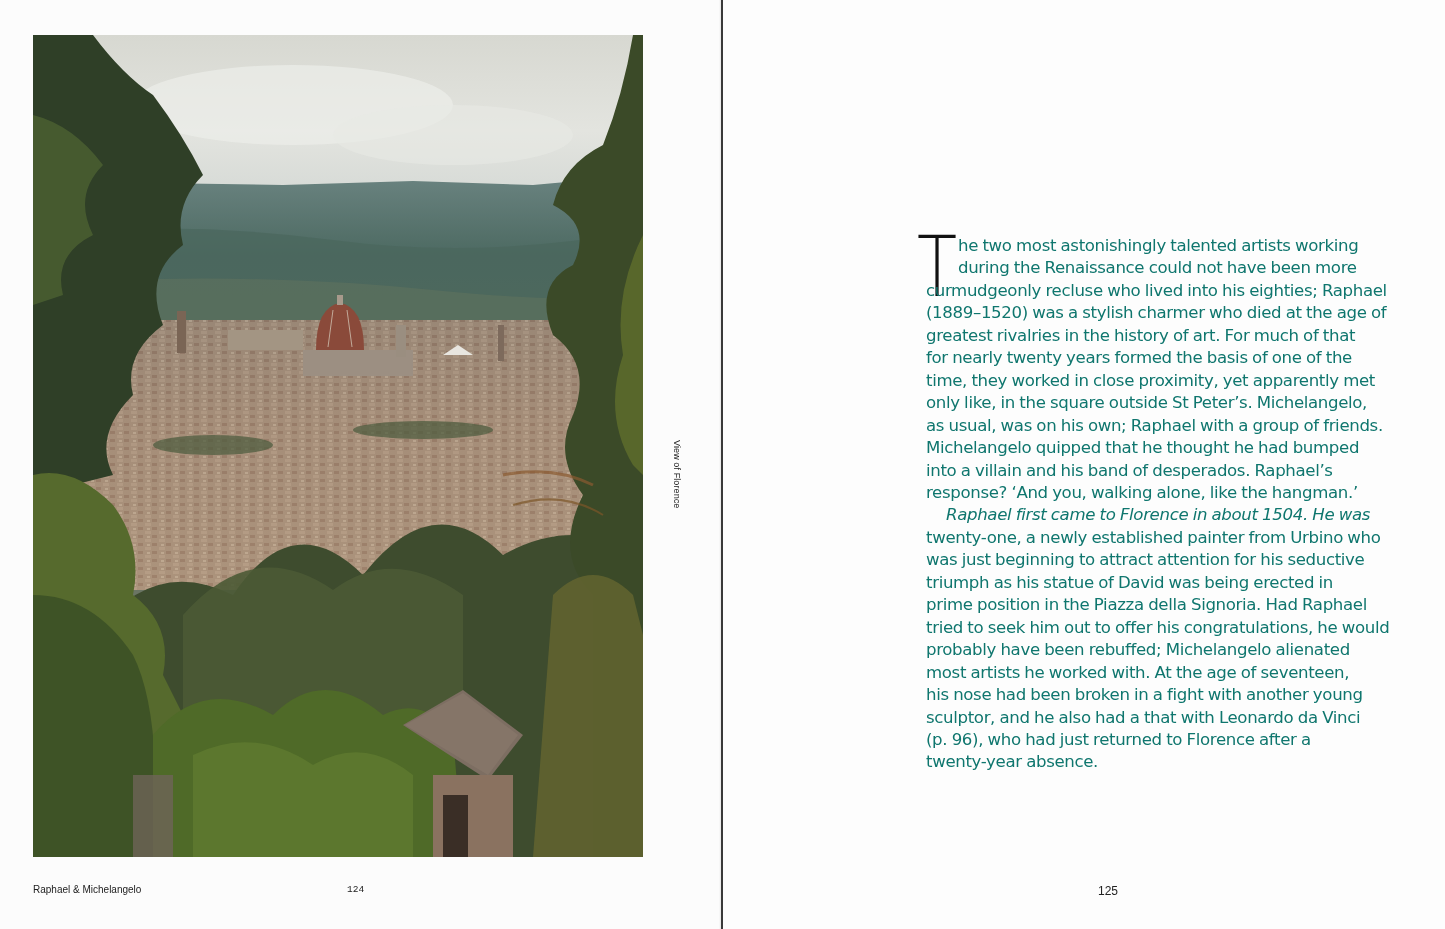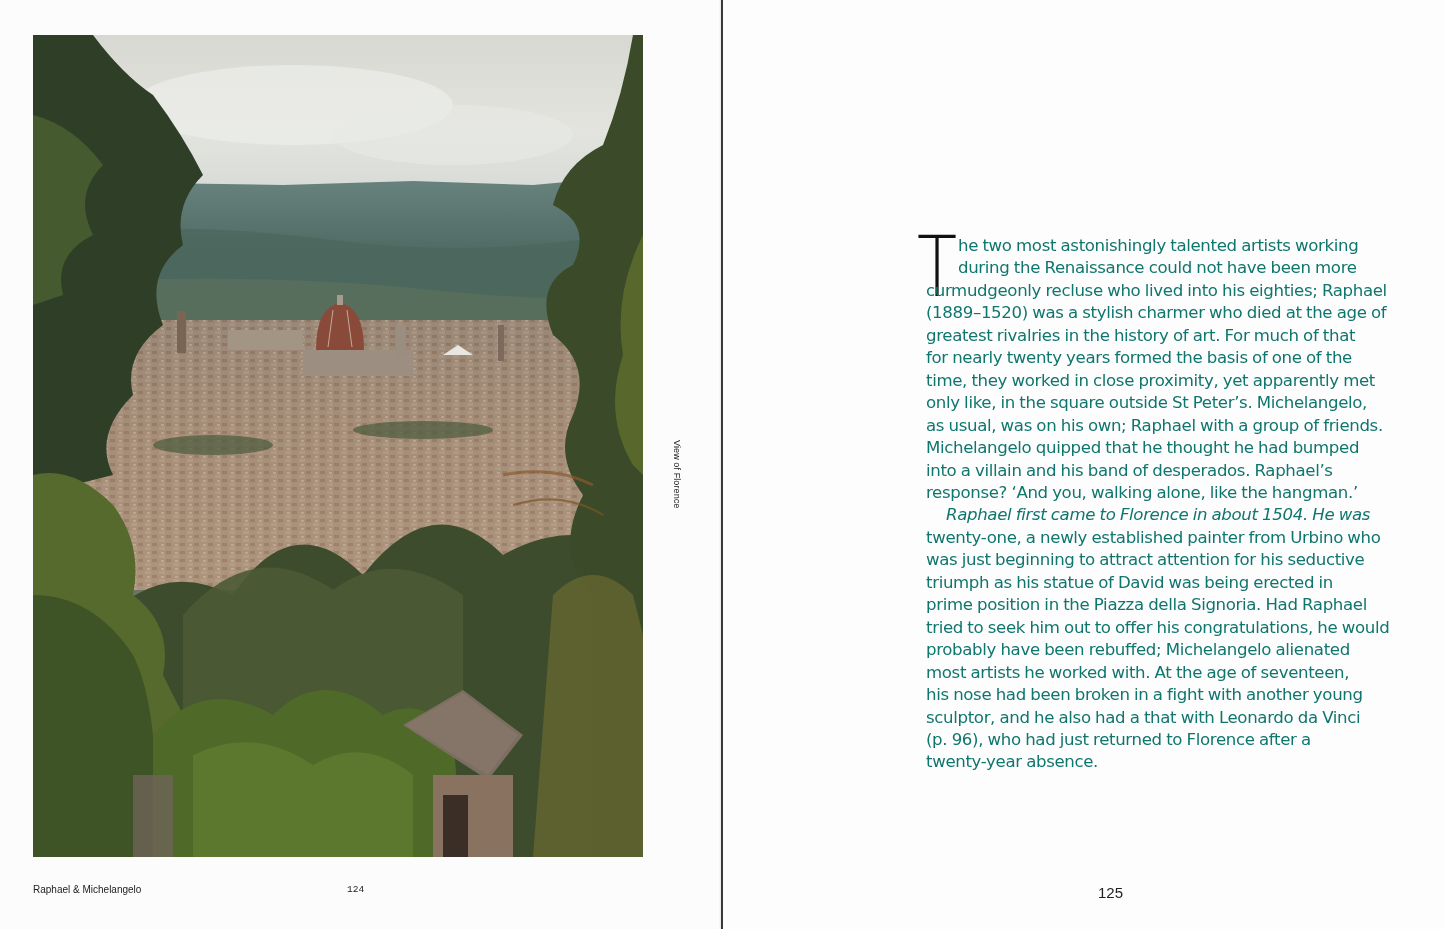--- a/index.html
+++ b/index.html
@@ -83,21 +83,21 @@
       left: 331px; top: 884px;
       font-family: Liberation Mono, monospace;
       font-size: 9.5px;
       color: #222;
       margin-left: 16px;
     }
     .folio-right {
       position: absolute;
       left: 1098px; top: 884px;
       font-family: "Liberation Sans", sans-serif;
-      font-size: 15px;
+      font-size: 12px;
       color: #222;
     }
 
     
     .body-text {
       position: absolute;
       left: 926px; top: 235px;
       width: 500px;
       font-family: "DejaVu Sans", sans-serif;
       font-size: 16.6px;

